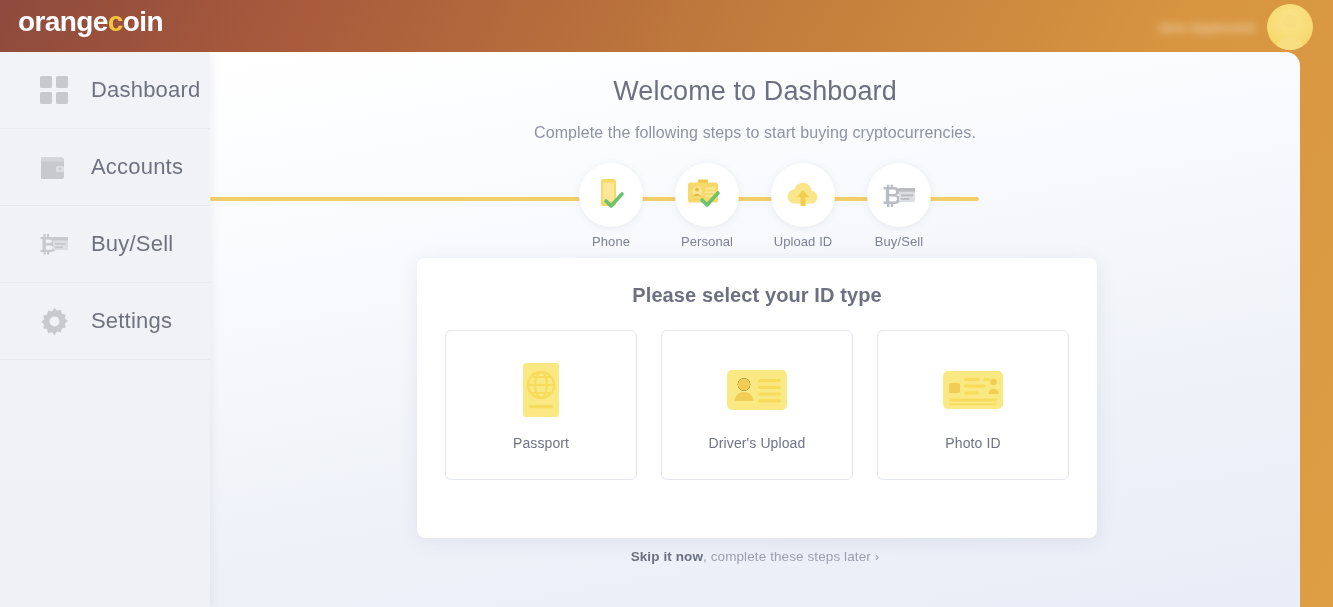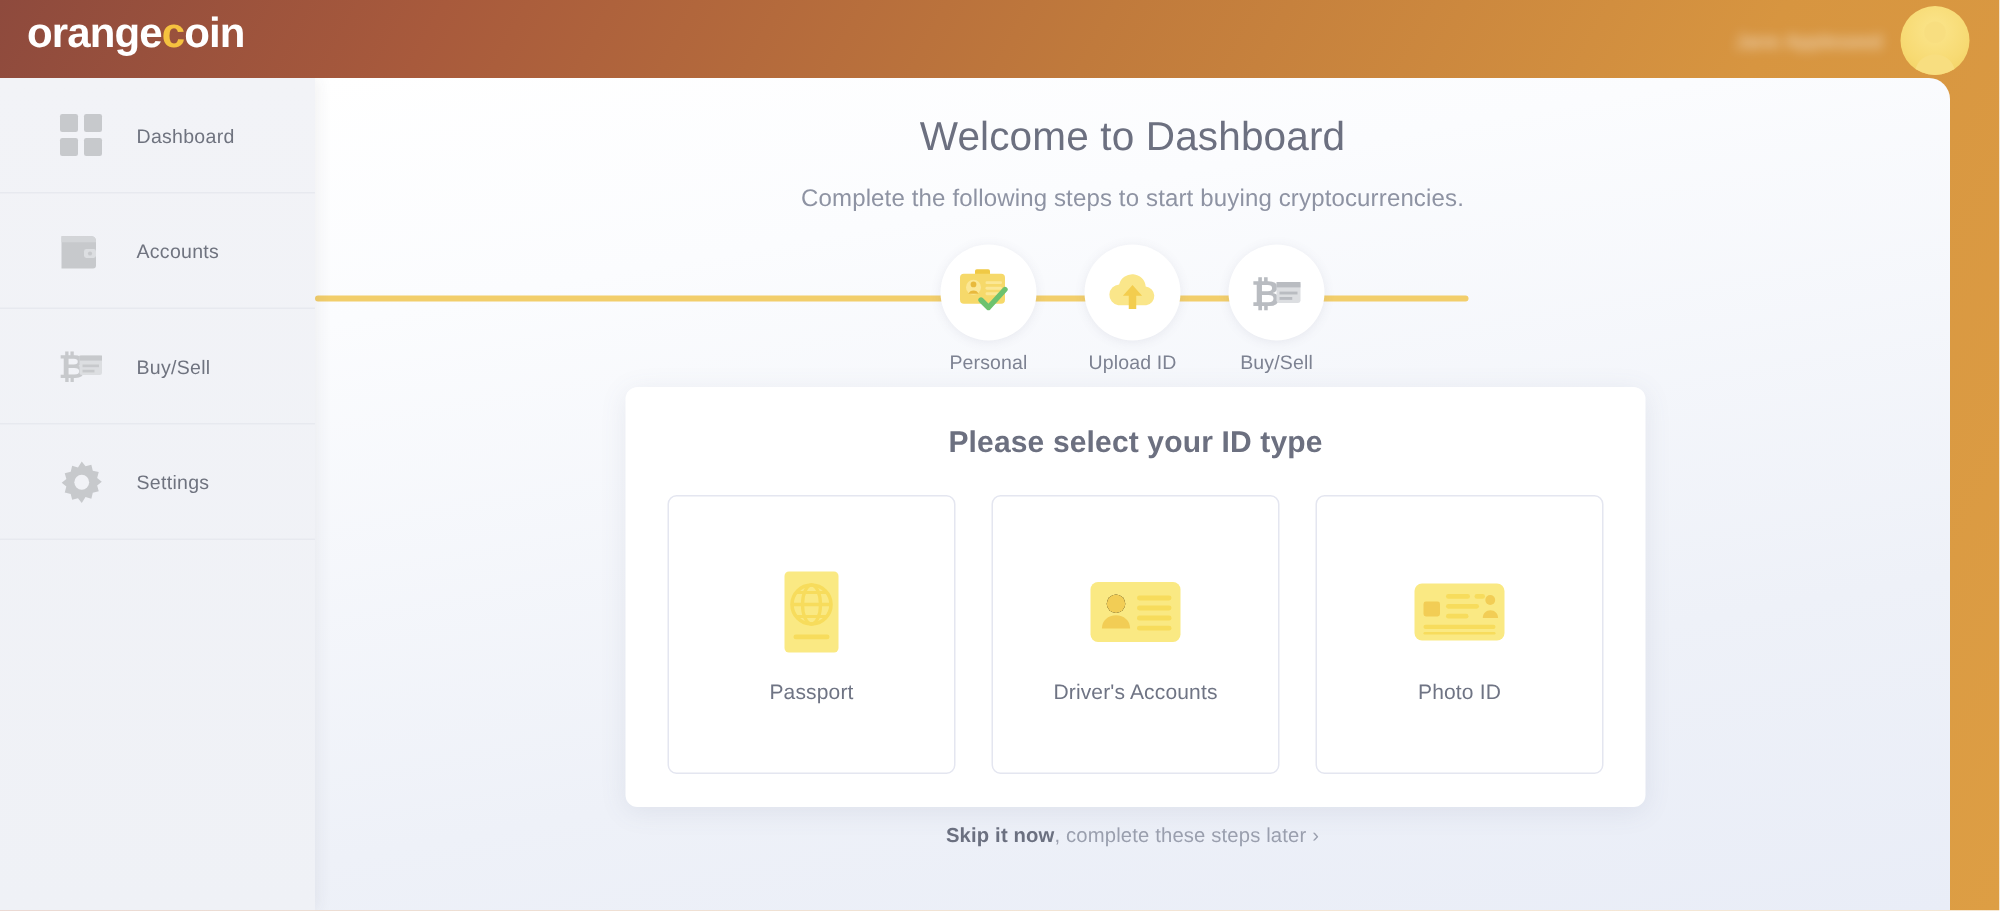--- a/index.html
+++ b/index.html
@@ -96,21 +96,21 @@
     display: flex;
     align-items: center;
     padding-left: 38px;
     gap: 21px;
     border-bottom: 1px solid #e7e9ef;
     cursor: pointer;
   }
   .nav-item:first-child { border-top: none; }
 
   .nav-label {
-    font-size: 13px;
+    font-size: 22px;
     color: #6f737f;
     letter-spacing: 0.2px;
   }
 
   .nav-icon {
     width: 32px;
     height: 32px;
     flex: 0 0 32px;
     display: flex;
     align-items: center;
@@ -221,21 +221,21 @@
 
   .options {
     margin-top: 23px;
     display: flex;
     justify-content: center;
     gap: 24px;
   }
 
   .option {
     width: 192px;
-    height: 186px;
+    height: 150px;
     border: 1px solid #e4e6f0;
     border-radius: 6px;
     background: #ffffff;
     display: flex;
     flex-direction: column;
     align-items: center;
     justify-content: center;
     cursor: pointer;
   }
 
@@ -341,20 +341,31 @@
     <main class="content">
 
       <h1 class="welcome-title">Welcome to Dashboard</h1>
       <p class="welcome-sub">Complete the following steps to start buying cryptocurrencies.</p>
 
       <div class="stepper">
         <div class="step-line"></div>
         <div class="steps">
 
 
+          <div class="step">
+            <div class="step-bubble">
+              <svg width="40" height="40" viewBox="0 0 40 40">
+                <rect x="10" y="4" width="15" height="27" rx="2.6" fill="#f6d96a"></rect>
+                <rect x="12" y="7.5" width="11" height="18.5" fill="#fbe795"></rect>
+                <circle cx="17.5" cy="28.6" r="1.3" fill="#f0c944"></circle>
+                <path d="M15 26l5 5 11-12" fill="none" stroke="#6cc26f" stroke-width="3.6" stroke-linecap="round" stroke-linejoin="round"></path>
+              </svg>
+            </div>
+            <div class="step-label">Phone</div>
+          </div>
 
           <div class="step">
             <div class="step-bubble">
               <svg width="42" height="38" viewBox="0 0 42 38">
                 <rect x="12" y="3.5" width="10" height="4" rx="1.2" fill="#f0c944"></rect>
                 <rect x="2" y="6.5" width="30" height="20" rx="2.6" fill="#f6d96a"></rect>
                 <circle cx="11" cy="15.5" r="5" fill="#fbe795"></circle>
                 <circle cx="11" cy="13.6" r="1.9" fill="#e8b93c"></circle>
                 <path d="M7.6 19.9a3.7 3.7 0 0 1 6.8 0z" fill="#e8b93c"></path>
                 <rect x="19" y="11.5" width="11" height="1.9" rx="0.9" fill="#fbe795"></rect>
@@ -418,21 +429,21 @@
                 <rect x="1" y="3" width="60" height="40" rx="5" fill="#fae983"></rect>
                 <circle cx="18" cy="17.5" r="6.2" fill="#f5d濃"></circle>
                 <circle cx="18" cy="17.5" r="6.2" fill="#f2cd55"></circle>
                 <path d="M8.6 34c0-5.4 4.2-8.9 9.4-8.9s9.4 3.5 9.4 8.9z" fill="#f2cd55"></path>
                 <rect x="32" y="12" width="23" height="3.3" rx="1.6" fill="#f7dc5c"></rect>
                 <rect x="32" y="18.7" width="23" height="3.3" rx="1.6" fill="#f7dc5c"></rect>
                 <rect x="32" y="25.4" width="23" height="3.3" rx="1.6" fill="#f7dc5c"></rect>
                 <rect x="32" y="32.1" width="23" height="3.3" rx="1.6" fill="#f7dc5c"></rect>
               </svg>
             </div>
-            <div class="option-label">Driver's Accounts</div>
+            <div class="option-label">Driver's Upload</div>
           </div>
 
           <div class="option">
             <div class="option-icon">
               <svg width="62" height="46" viewBox="0 0 62 46">
                 <rect x="1" y="4" width="60" height="38" rx="5" fill="#fae983"></rect>
                 <rect x="7" y="16" width="11" height="10" rx="1.6" fill="#f2cd55"></rect>
                 <rect x="22" y="11" width="16" height="3.2" rx="1.6" fill="#f7dc5c"></rect>
                 <rect x="41" y="11" width="7" height="3.2" rx="1.6" fill="#f7dc5c"></rect>
                 <rect x="22" y="17.6" width="22" height="3.2" rx="1.6" fill="#f7dc5c"></rect>

